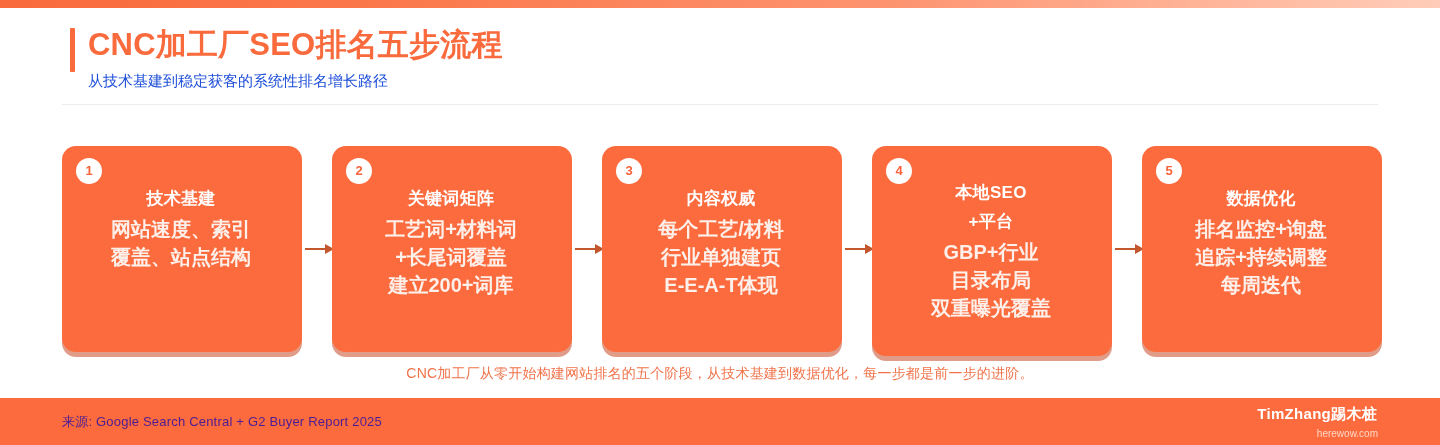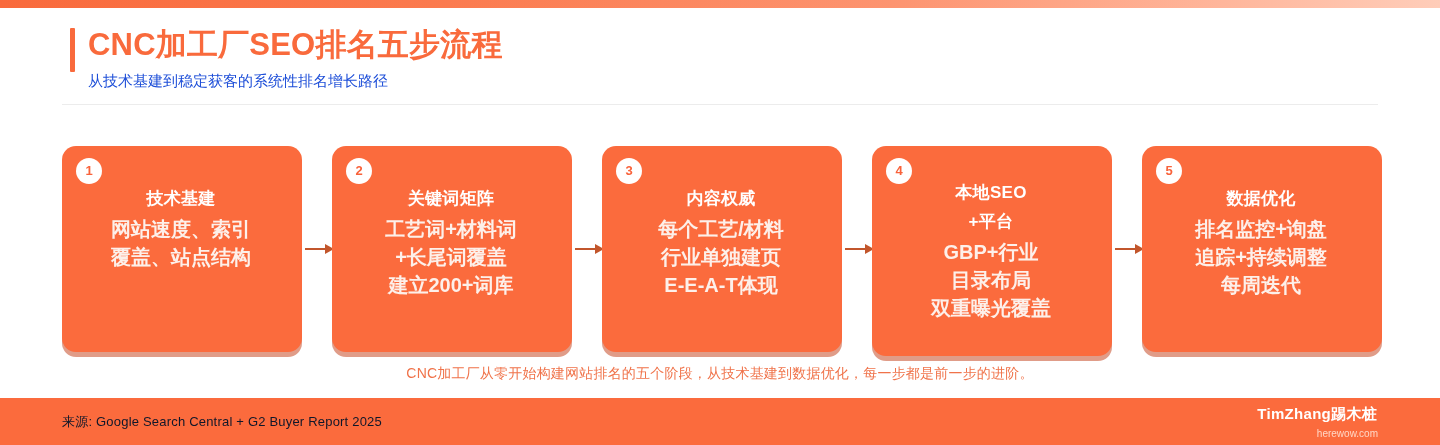--- a/index.html
+++ b/index.html
@@ -184,21 +184,21 @@
     bottom: 0;
     width: 1440px;
     height: 47px;
     background: #fb6b3d;
   }
   .footer-source {
     position: absolute;
     left: 62px;
     top: 15px;
     font-size: 13px;
-    color: #0f172a;
+    color: #4c1d95;
     letter-spacing: 0.2px;
     white-space: nowrap;
   }
   .footer-brand {
     position: absolute;
     right: 62px;
     top: 5px;
     text-align: right;
   }
   .brand-name {

